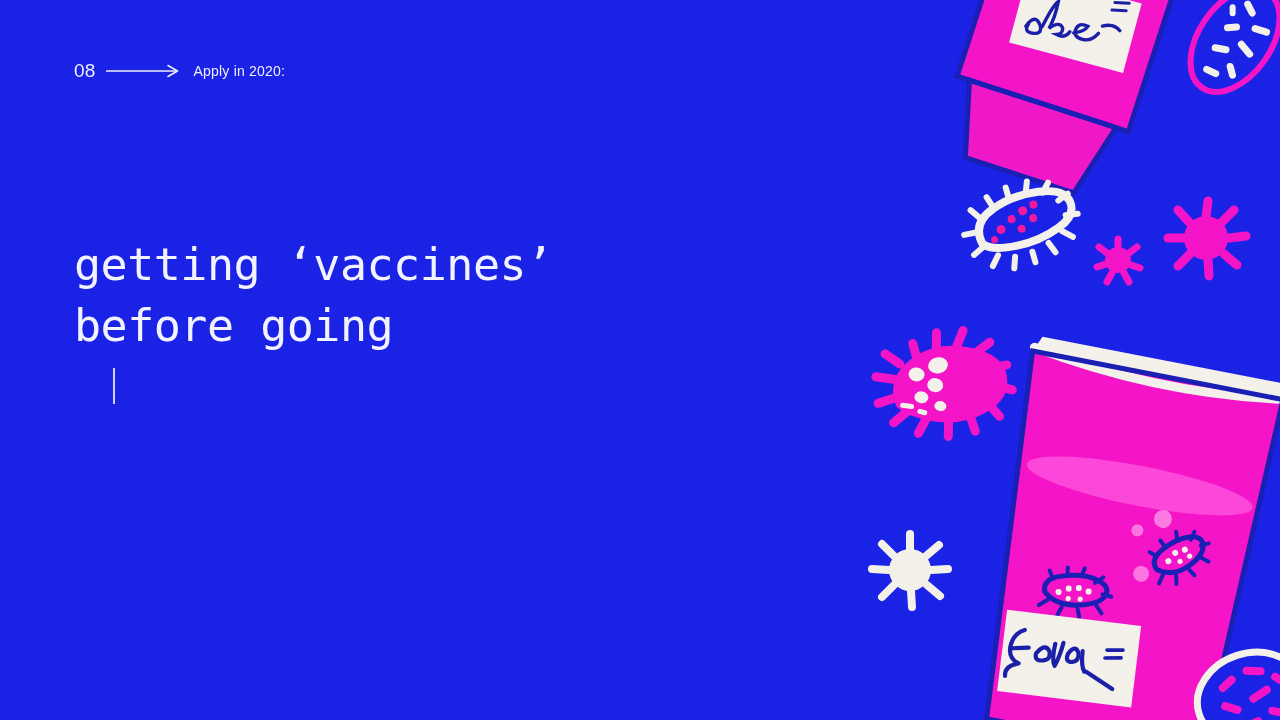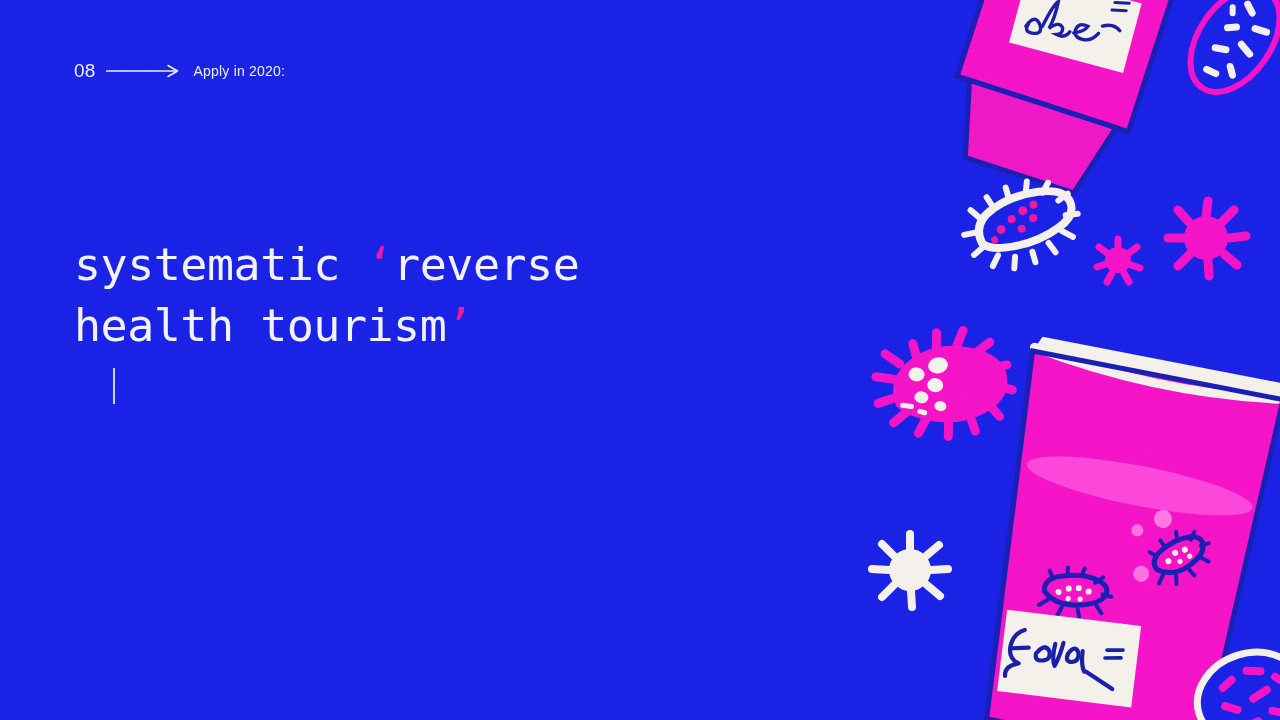--- a/index.html
+++ b/index.html
@@ -361,22 +361,22 @@
       <span class="arrow">
         <svg width="78" height="14" viewBox="0 0 78 14" xmlns="http://www.w3.org/2000/svg">
           <path d="M0 7 L70 7" stroke="#eef0ff" stroke-width="1.6" fill="none"></path>
           <path d="M62 1.5 L71.5 7 L62 12.5" stroke="#eef0ff" stroke-width="1.6" fill="none" stroke-linecap="round" stroke-linejoin="round"></path>
         </svg>
       </span>
       <span class="label">Apply in 2020:</span>
     </div>
 
     <div id="headline" style="color: rgb(242, 243, 255);">
-      <p class="para"><span>systematic </span><span class="q" style="color: rgb(245, 24, 158);">‘</span><span>reverse
-health tourism</span><span class="q" style="color: rgb(245, 24, 158);">’</span></p>
+      <p class="para"><span>getting ‘vaccines’
+before going</span></p>
       
     </div>
 
     <div id="caret"></div>
   </div>
 
   <div id="grain"></div>
 </div>
 
 </body></html>

